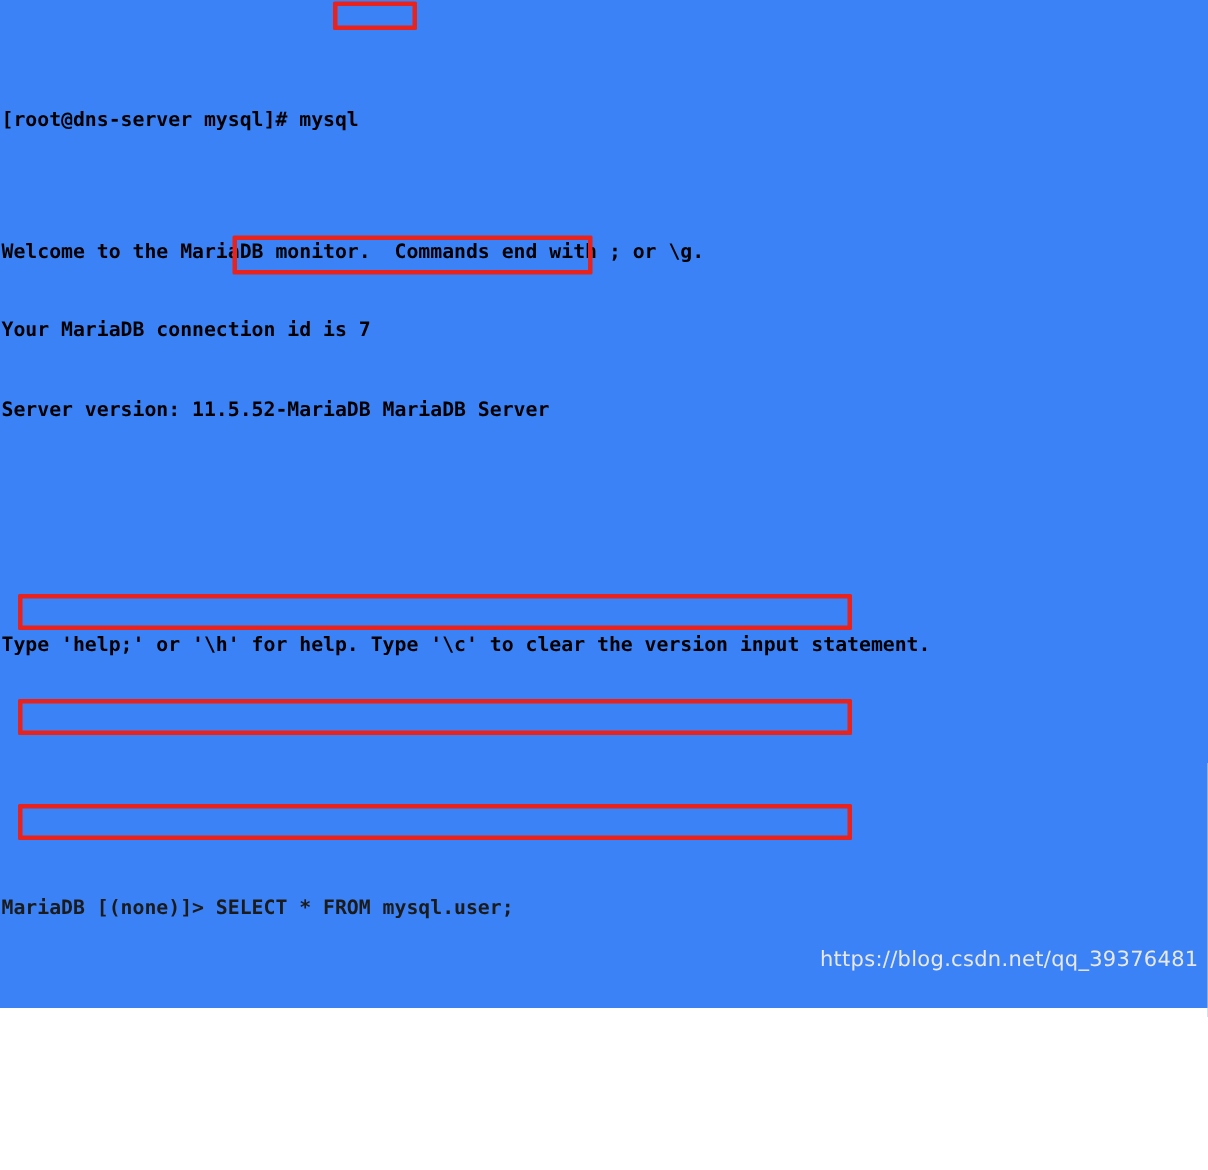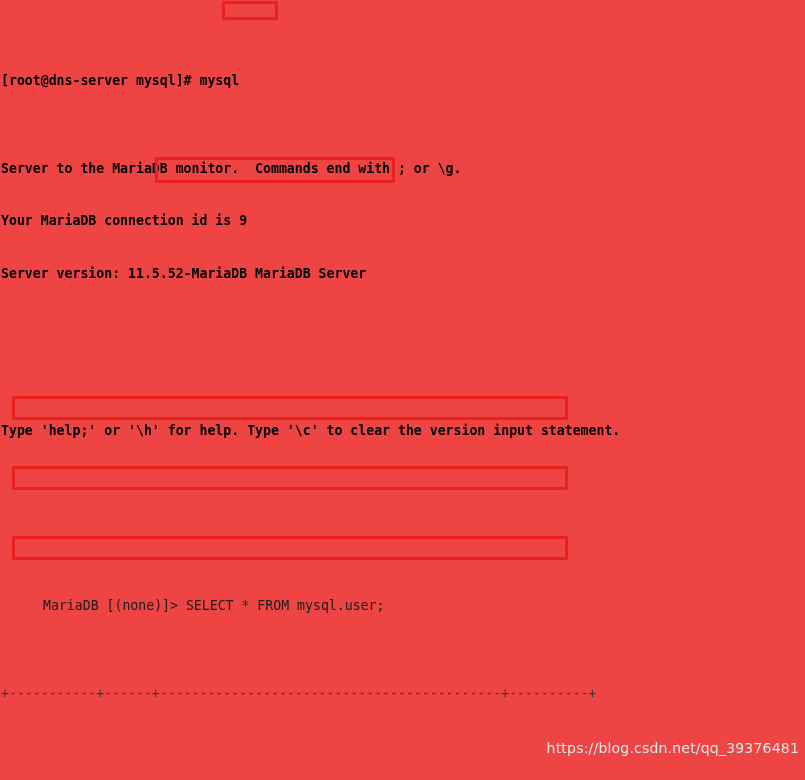--- a/index.html
+++ b/index.html
@@ -11,23 +11,23 @@
   body {
     width: 805px;
     height: 780px;
     overflow: hidden;
     font-family: "DejaVu Sans Mono", "Liberation Mono", monospace;
   }
 
   #terminal {
     position: relative;
     width: 805px;
-    height: 780px;
+    height: 672px;
     overflow: hidden;
-    background: #ef4444;
+    background: #3b82f6;
   }
 
   
   .console {
     position: absolute;
     left: 0;
     top: 0;
     width: 805px;
     padding: 2px 0 0 1px;
     box-sizing: border-box;
@@ -54,22 +54,21 @@
   }
 
   
   .line.table {
     color: #3a3a3a;
     font-weight: normal;
   }
 
   .line.prompt {
     color: #1b1b1b;
-    font-weight: normal;
-    margin-left: 42px;
+    font-weight: bold;
   }
 
   
   .annot {
     position: absolute;
     border: 3px solid #e8221c;
     border-radius: 1px;
     pointer-events: none;
     box-sizing: border-box;
     background: transparent;
@@ -92,22 +91,22 @@
 <body>
 
 <div id="terminal">
 
   <div class="console">
 
     
     <div class="line bold">[root@dns-server mysql]# mysql</div>
 
     
-    <div class="line bold">Server to the MariaDB monitor.  Commands end with ; or \g.</div>
-    <div class="line bold">Your MariaDB connection id is 9</div>
+    <div class="line bold">Welcome to the MariaDB monitor.  Commands end with ; or \g.</div>
+    <div class="line bold">Your MariaDB connection id is 7</div>
     <div class="line bold">Server version: 11.5.52-MariaDB MariaDB Server</div>
     <div class="line bold"></div>
     <div class="line bold"></div>
     <div class="line bold">Type 'help;' or '\h' for help. Type '\c' to clear the version input statement.</div>
 
     
     <div class="line"> </div>
 
     
     <div class="line prompt">MariaDB [(none)]&gt; SELECT * FROM mysql.user;</div>

